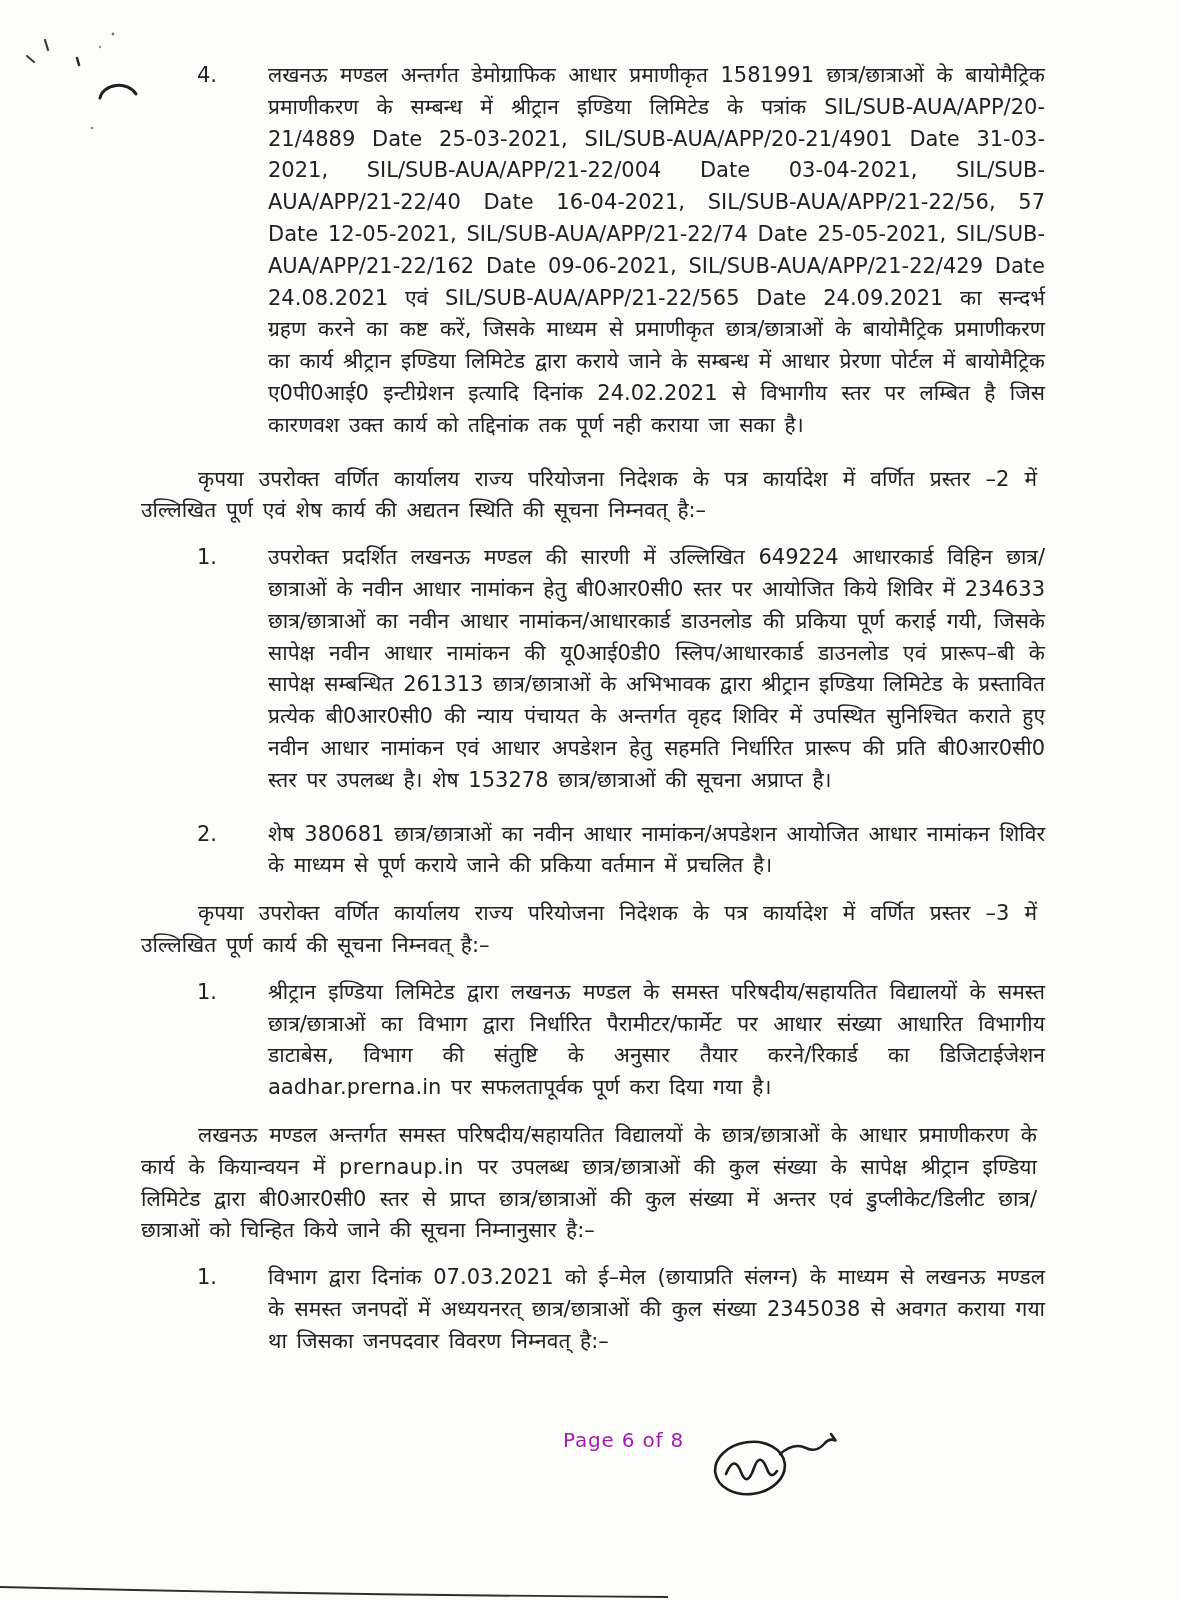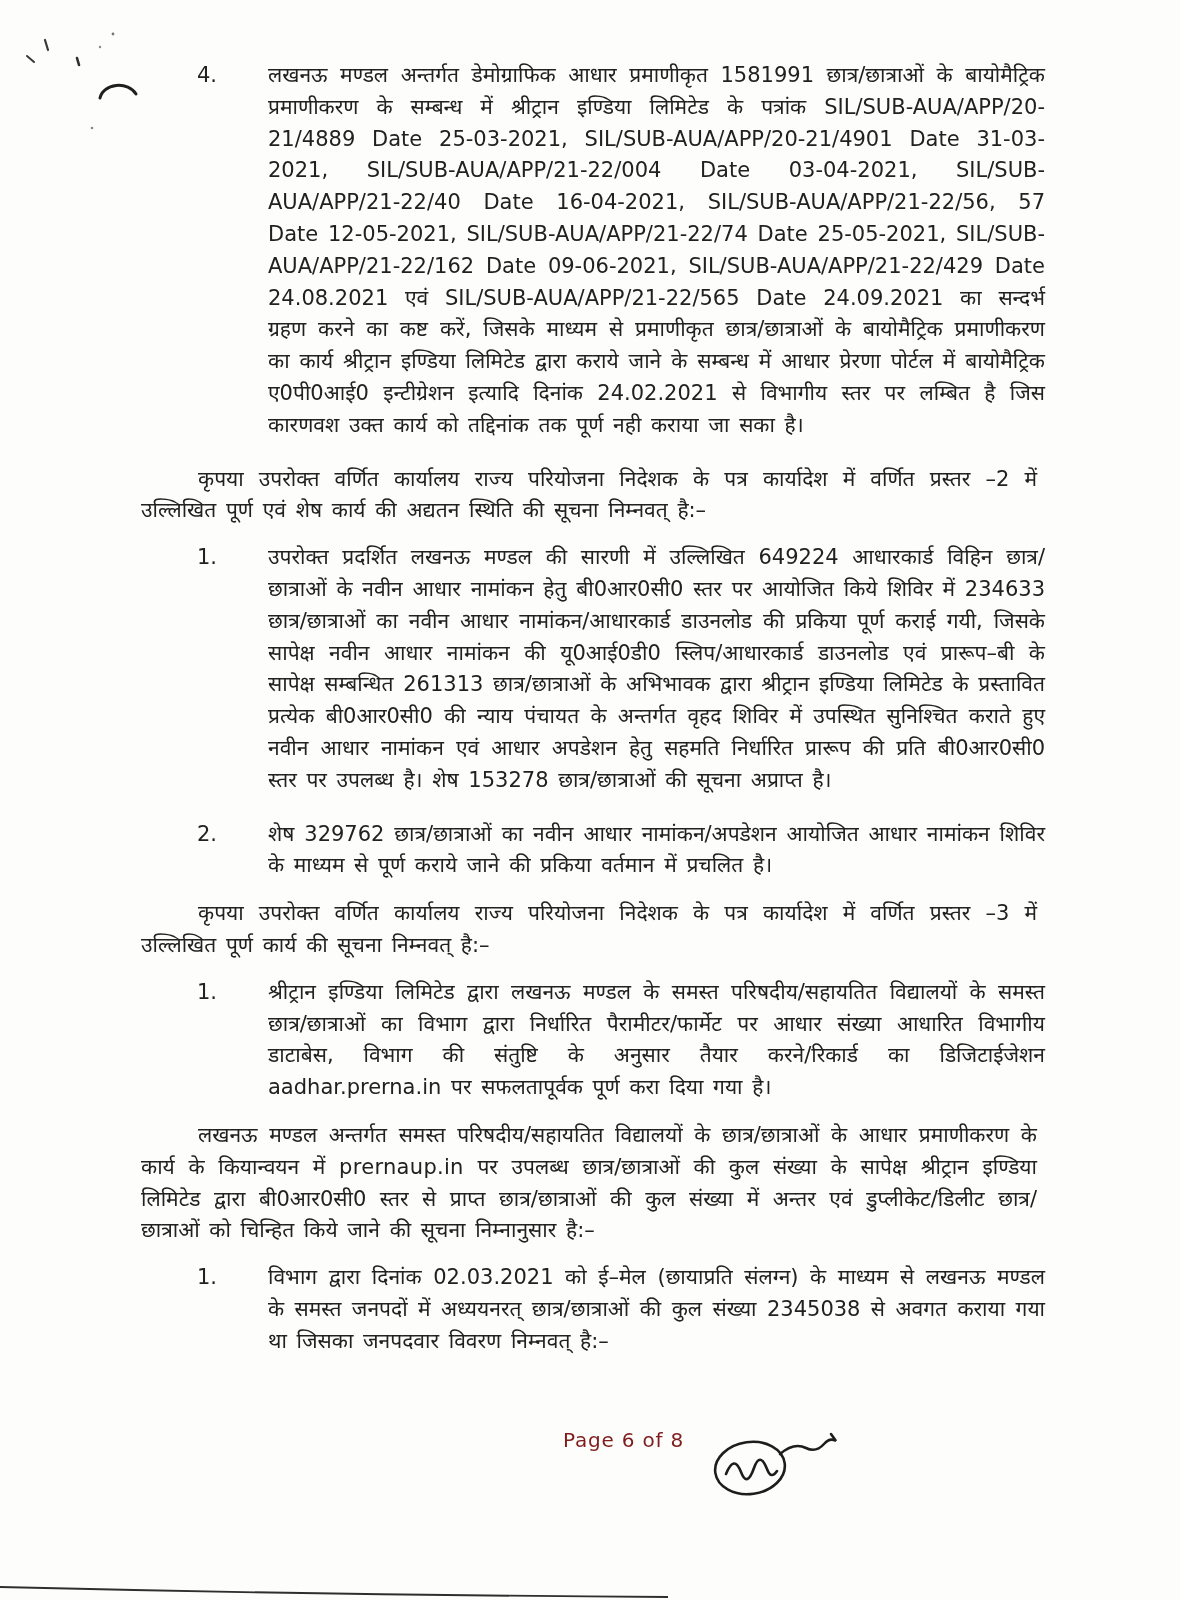--- a/index.html
+++ b/index.html
@@ -44,21 +44,21 @@
     text-align: justify;
   }
   .gap-lg { margin-bottom: 22px; }
   .portal-bold { font-weight: normal; letter-spacing: 0.3px; }
   .footer-label {
     position: absolute;
     left: 563px;
     top: 1428px;
     font-size: 20px;
     letter-spacing: 0.8px;
-    color: #7f1d1d;
+    color: #a21caf;
     font-family: "DejaVu Sans", sans-serif;
     text-align: right;
   }
   .signature-svg {
     position: absolute;
     left: 700px;
     top: 1420px;
   }
   .scan-marks-svg {
     position: absolute;
@@ -94,35 +94,35 @@
     </div>
 
     <p class="para">कृपया उपरोक्त वर्णित कार्यालय राज्य परियोजना निदेशक के पत्र कार्यादेश में वर्णित प्रस्तर –2 में उल्लिखित पूर्ण एवं शेष कार्य की अद्यतन स्थिति की सूचना निम्नवत् है:–</p>
 
     <div class="li gap-lg">
       <span class="li-num">1.</span>
       <div class="li-body">उपरोक्त प्रदर्शित लखनऊ मण्डल की सारणी में उल्लिखित 649224 आधारकार्ड विहिन छात्र/छात्राओं के नवीन आधार नामांकन हेतु बी0आर0सी0 स्तर पर आयोजित किये शिविर में 234633 छात्र/छात्राओं का नवीन आधार नामांकन/आधारकार्ड डाउनलोड की प्रकिया पूर्ण कराई गयी, जिसके सापेक्ष नवीन आधार नामांकन की यू0आई0डी0 स्लिप/आधारकार्ड डाउनलोड एवं प्रारूप–बी के सापेक्ष सम्बन्धित 261313 छात्र/छात्राओं के अभिभावक द्वारा श्रीट्रान इण्डिया लिमिटेड के प्रस्तावित प्रत्येक बी0आर0सी0 की न्याय पंचायत के अन्तर्गत वृहद शिविर में उपस्थित सुनिश्चित कराते हुए नवीन आधार नामांकन एवं आधार अपडेशन हेतु सहमति निर्धारित प्रारूप की प्रति बी0आर0सी0 स्तर पर उपलब्ध है। शेष 153278 छात्र/छात्राओं की सूचना अप्राप्त है।</div>
     </div>
     <div class="li">
       <span class="li-num">2.</span>
-      <div class="li-body">शेष 329762 छात्र/छात्राओं का नवीन आधार नामांकन/अपडेशन आयोजित आधार नामांकन शिविर के माध्यम से पूर्ण कराये जाने की प्रकिया वर्तमान में प्रचलित है।</div>
+      <div class="li-body">शेष 380681 छात्र/छात्राओं का नवीन आधार नामांकन/अपडेशन आयोजित आधार नामांकन शिविर के माध्यम से पूर्ण कराये जाने की प्रकिया वर्तमान में प्रचलित है।</div>
     </div>
 
     <p class="para">कृपया उपरोक्त वर्णित कार्यालय राज्य परियोजना निदेशक के पत्र कार्यादेश में वर्णित प्रस्तर –3 में उल्लिखित पूर्ण कार्य की सूचना निम्नवत् है:–</p>
 
     <div class="li">
       <span class="li-num">1.</span>
       <div class="li-body">श्रीट्रान इण्डिया लिमिटेड द्वारा लखनऊ मण्डल के समस्त परिषदीय/सहायतित विद्यालयों के समस्त छात्र/छात्राओं का विभाग द्वारा निर्धारित पैरामीटर/फार्मेट पर आधार संख्या आधारित विभागीय डाटाबेस, विभाग की संतुष्टि के अनुसार तैयार करने/रिकार्ड का डिजिटाईजेशन aadhar.prerna.in पर सफलतापूर्वक पूर्ण करा दिया गया है।</div>
     </div>
 
     <p class="para"><span>लखनऊ मण्डल अन्तर्गत समस्त परिषदीय/सहायतित विद्यालयों के छात्र/छात्राओं के आधार प्रमाणीकरण के कार्य के कियान्वयन में </span><span class="portal-bold">prernaup.in</span><span> पर उपलब्ध छात्र/छात्राओं की कुल संख्या के सापेक्ष श्रीट्रान इण्डिया लिमिटेड द्वारा बी0आर0सी0 स्तर से प्राप्त छात्र/छात्राओं की कुल संख्या में अन्तर एवं डुप्लीकेट/डिलीट छात्र/छात्राओं को चिन्हित किये जाने की सूचना निम्नानुसार है:–</span></p>
 
     <div class="li">
       <span class="li-num">1.</span>
-      <div class="li-body">विभाग द्वारा दिनांक 02.03.2021 को ई–मेल (छायाप्रति संलग्न) के माध्यम से लखनऊ मण्डल के समस्त जनपदों में अध्ययनरत् छात्र/छात्राओं की कुल संख्या 2345038 से अवगत कराया गया था जिसका जनपदवार विवरण निम्नवत् है:–</div>
+      <div class="li-body">विभाग द्वारा दिनांक 07.03.2021 को ई–मेल (छायाप्रति संलग्न) के माध्यम से लखनऊ मण्डल के समस्त जनपदों में अध्ययनरत् छात्र/छात्राओं की कुल संख्या 2345038 से अवगत कराया गया था जिसका जनपदवार विवरण निम्नवत् है:–</div>
     </div>
 
   </div>
 
   <div class="footer-label">Page 6 of 8</div>
 
   <svg class="signature-svg" width="180" height="90" viewBox="0 0 180 90" aria-hidden="true">
     <ellipse cx="50" cy="48" rx="35" ry="26" transform="rotate(-8 50 48)" stroke="#1d1d1d" stroke-width="2.6" fill="none"></ellipse>
     <path d="M26 54 q 8 -20 15 -2 q 6 16 13 -4 q 6 -17 13 1 q 4 11 10 2" stroke="#1d1d1d" stroke-width="2.6" fill="none" stroke-linecap="round"></path>
     <path d="M80 34 q 14 -12 26 -6 q 10 5 18 -4 q 6 -7 12 -3 l -5 -7" stroke="#1d1d1d" stroke-width="2.6" fill="none" stroke-linecap="round"></path>

